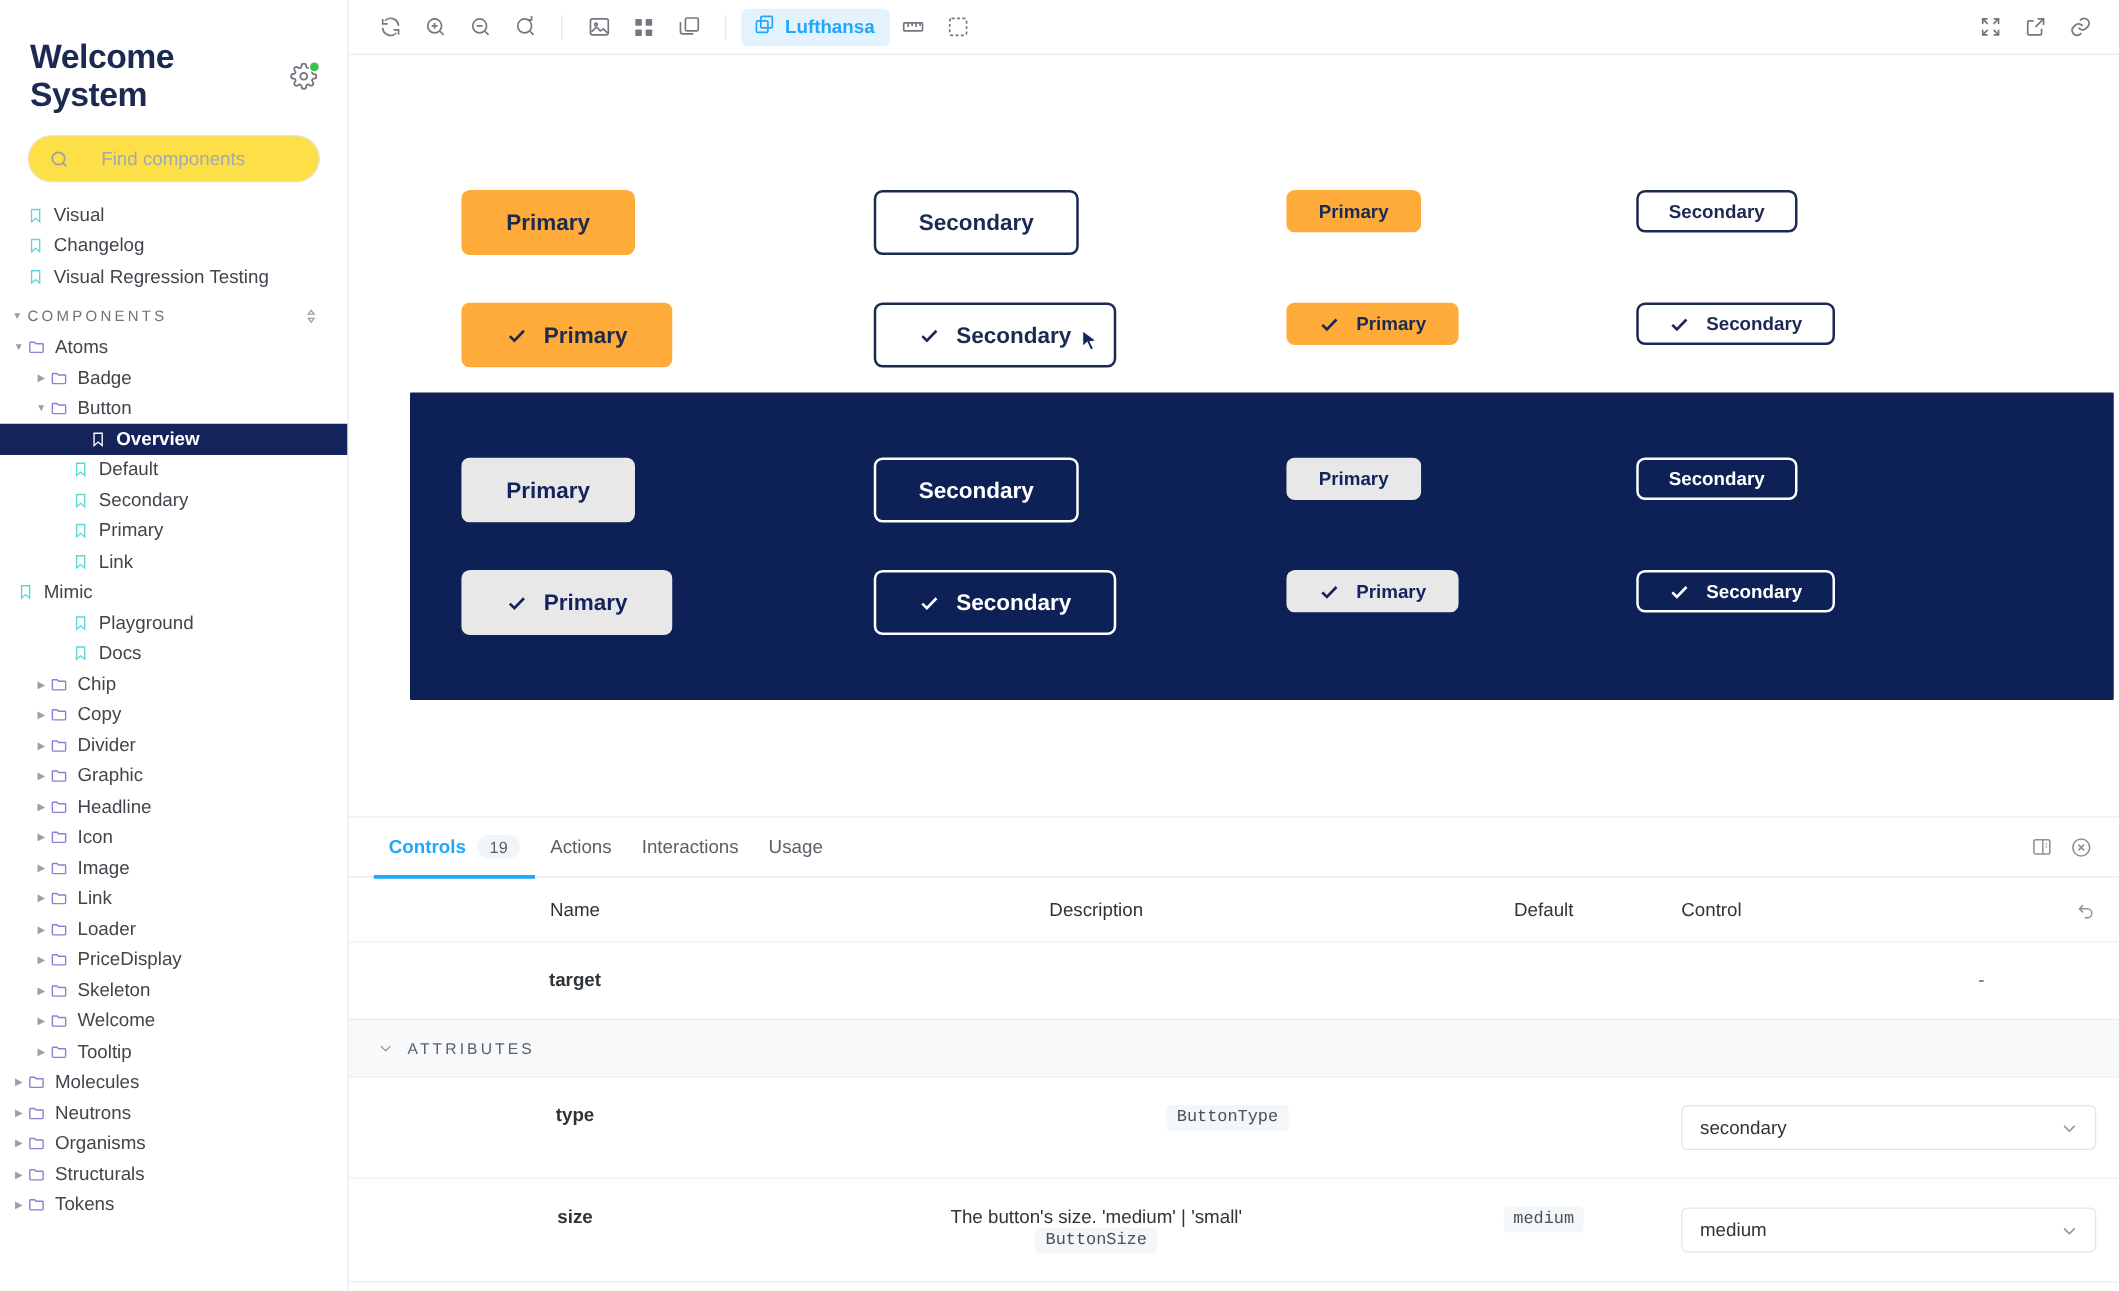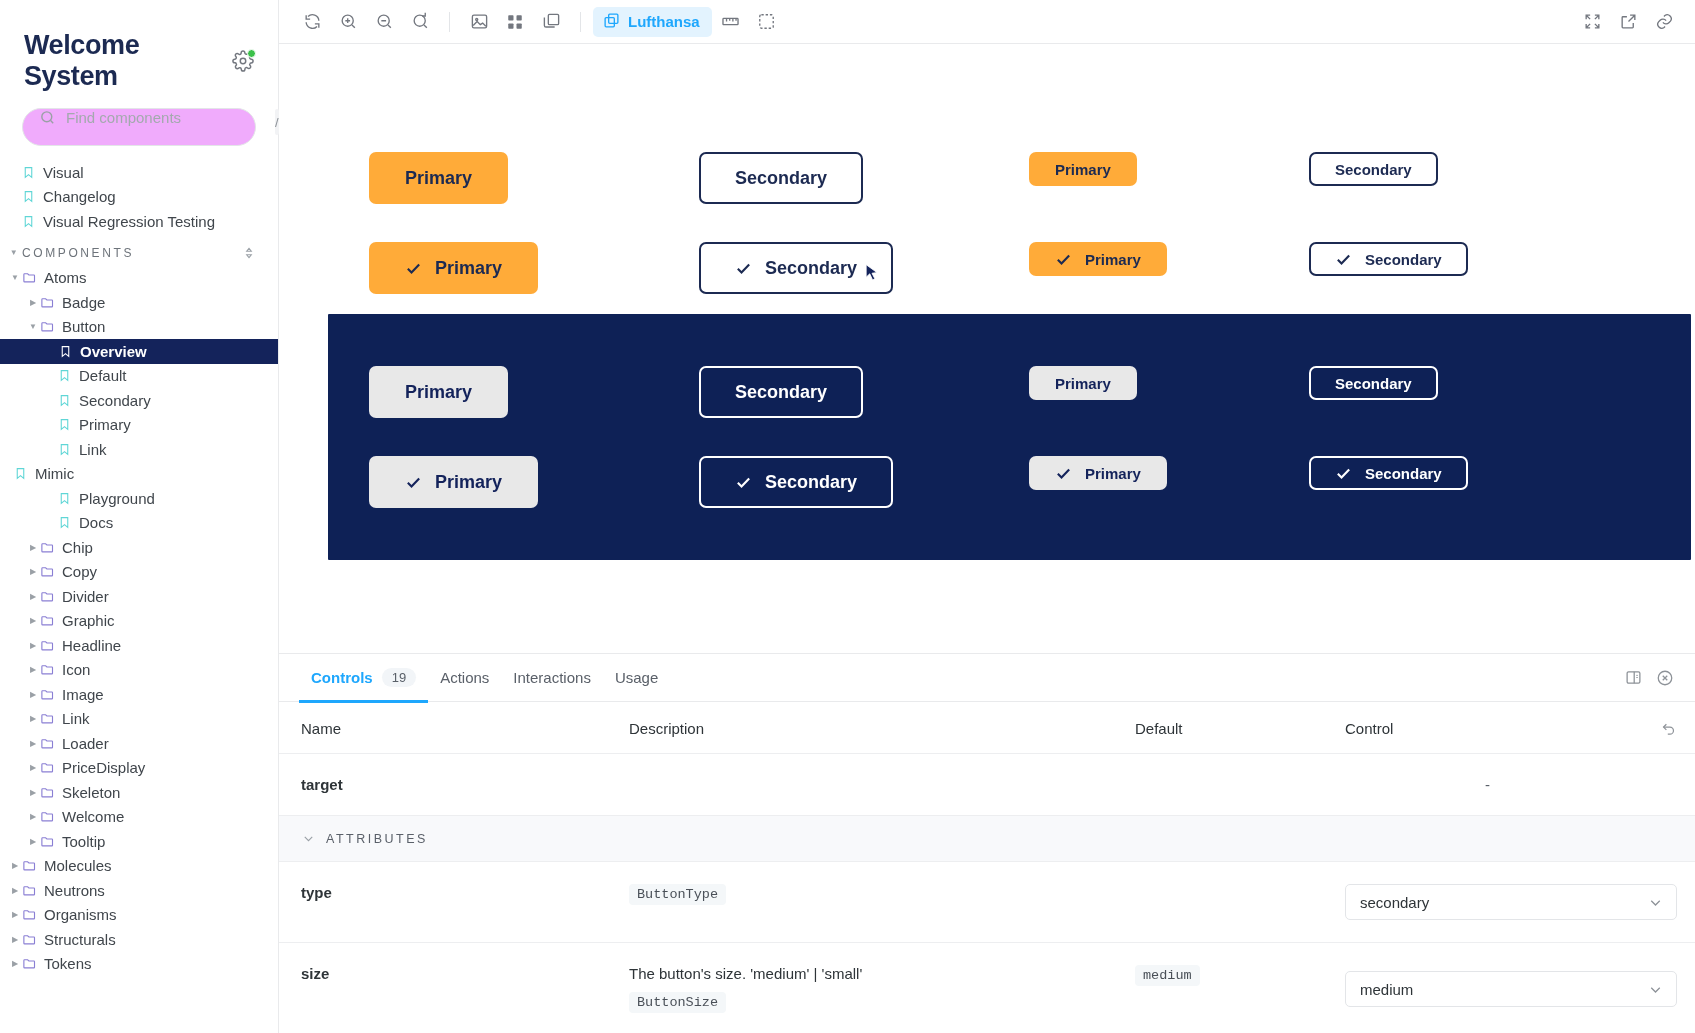--- a/index.html
+++ b/index.html
@@ -21,23 +21,23 @@
     padding: 30px 24px 8px 24px;
   }
   .sb-title { font-size: 27px; font-weight: 700; color: #1c2a52; letter-spacing: -0.4px; }
   .sb-gear { position: relative; width: 22px; height: 22px; color: #73777f; }
   .sb-dot {
     position: absolute; right: -2px; top: -1px; width: 9px; height: 9px;
     background: #3bc14a; border-radius: 50%; border: 1.5px solid #fff;
   }
   .sb-search-wrap { padding: 8px 22px 14px 22px; }
   .sb-search {
-    display: flex; align-items: flex-start; gap: 10px;
+    display: flex; align-items: center; gap: 25px;
     height: 38px; border: 1px solid #e3e5e8; border-radius: 19px;
-    padding: 0 8px 0 16px; background: #f0abfc;
+    padding: 0 8px 0 16px; background: #fde047;
   }
   .sb-search .mag { color: #9aa0a6; display: flex; }
   .sb-search input {
     flex: 1; border: none; outline: none; font-size: 15px;
     color: #2e3438; font-family: inherit; background: transparent;
   }
   .sb-search input::placeholder { color: #a3a9ae; }
   .slash-key {
     width: 26px; height: 26px; border-radius: 5px; background: #f2f3f5;
     color: #8d9298; font-size: 13px; display: flex;
@@ -135,38 +135,38 @@
   }
   .ptab-count {
     background: #f2f5f8; color: #5a6069; border-radius: 11px;
     font-size: 13px; padding: 2px 10px; font-weight: 400; min-width: 30px;
     text-align: center;
   }
   .ptab-spacer { flex: 1; }
   .p-icon { width: 32px; height: 30px; display:flex; align-items:center;
      justify-content:center; color:#8d9298; cursor:pointer; }
 
-  .tbl { width: 100%; flex: 1; overflow: hidden; }
+  .tbl { width: 100%; flex: 1; overflow: hidden; text-align: center; }
   .tr { display: flex; border-bottom: 1px solid #edeef0; }
   .tr.head { font-size: 15px; color: #4a5058; }
   .tr.head .td { padding-top: 18px; padding-bottom: 16px; }
   .td { padding: 22px 10px 22px 0; font-size: 15px; color: #2e3438; }
   .c-name { width: 350px; min-width: 350px; padding-left: 22px; font-weight: 700; }
   .tr.head .c-name { font-weight: 400; }
   .c-desc { flex: 1; }
   .c-def  { width: 210px; min-width: 210px; }
   .c-ctrl { width: 350px; min-width: 350px; display: flex; align-items: center;
             gap: 8px; padding-right: 18px; }
   .tr.head .c-ctrl { justify-content: space-between; }
   .code-chip {
     display: inline-block; font-family: "Liberation Mono", monospace;
     font-size: 13.5px; background: #f4f7f9; color: #4a5058;
     border-radius: 4px; padding: 3px 8px;
   }
-  .desc-text { display: block; margin-bottom: 10px; }
+  .desc-text { display: block; }
   .sectionrow {
     display: flex; align-items: center; gap: 10px; background: #f8f9fb;
     border-bottom: 1px solid #edeef0; padding: 15px 22px;
     font-size: 12.5px; letter-spacing: 2.5px; color: #5a6069;
   }
   .sectionrow .caret { color: #9aa0a6; display: flex; }
   .select {
     flex: 1; height: 36px; border: 1px solid #e3e5e8; border-radius: 5px;
     display: flex; align-items: center; justify-content: space-between;
     padding: 0 12px 0 14px; font-size: 15px; color: #2e3438; cursor: pointer;
@@ -268,21 +268,21 @@
           </div>
           <div class="tree-row" style="padding-left: 26px;">
             <span class="caret">▼</span>
             <span class="folder">
               <svg viewBox="0 0 24 24" width="15" height="15" fill="none" stroke="currentColor" stroke-width="1.8">
                 <path d="M3 7a1 1 0 0 1 1-1h5l2 2h8a1 1 0 0 1 1 1v9a1 1 0 0 1-1 1H4a1 1 0 0 1-1-1z"></path>
               </svg>
             </span>
             <span>Button</span>
           </div>
-          <div class="tree-row selected" style="padding-left: 45px;">
+          <div class="tree-row selected" style="padding-left: 58px;">
             <span class="caret"></span>
             <span class="bookmark">
               <svg viewBox="0 0 24 24" width="13" height="13" fill="none" stroke="currentColor" stroke-width="2">
                 <path d="M6 3h12v18l-6-5-6 5z"></path>
               </svg>
             </span>
             <span>Overview</span>
           </div>
           <div class="tree-row" style="padding-left: 44px;">
             <span class="caret"></span>

